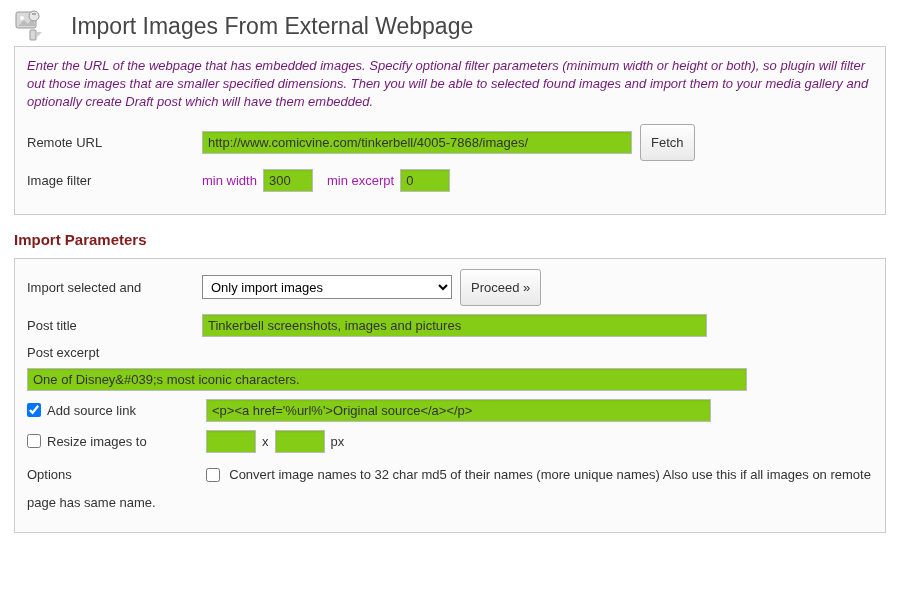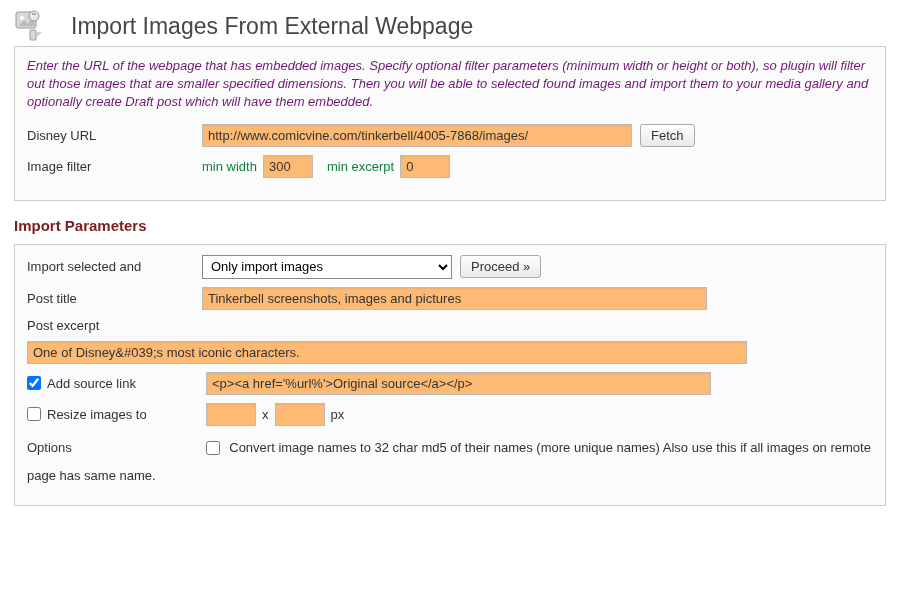--- a/index.html
+++ b/index.html
@@ -48,38 +48,38 @@
       flex-wrap: wrap;
     }
     .form-label {
       width: 175px;
       flex-shrink: 0;
       color: #333;
     }
     .form-label-inline {
       margin-right: 6px;
       margin-left: 0;
-      color: #15803d;
+      color: #a21caf;
     }
     .form-label-inline.after { margin-left: 14px; }
     input[type="text"] {
       border: 1px solid #bbb;
       padding: 3px 5px;
       font-size: 13px;
       color: #333;
-      background: #fdba74;
+      background: #84cc16;
       box-shadow: inset 0 1px 2px rgba(0,0,0,0.07);
     }
     .url-input { width: 430px; }
     .small-input { width: 50px; }
     .btn {
       border: 1px solid #aaa;
       background: linear-gradient(#fefefe, #e9e9e9);
       color: #333;
-      padding: 3px 10px;
+      padding: 10px 10px;
       font-size: 13px;
       cursor: pointer;
       border-radius: 3px;
       margin-left: 8px;
     }
     .section-heading {
       font-size: 15px;
       font-weight: bold;
       color: #7f1d1d;
       margin: 6px 0 10px;
@@ -123,21 +123,21 @@
       <path d="M22 24 L28 24 L22 30 Z" fill="#ccc"></path>
     </svg>
   </span>
   <h1 class="page-title">Import Images From External Webpage</h1>
 </div>
 
 <div class="panel">
   <p class="help-text">Enter the URL of the webpage that has embedded images. Specify optional filter parameters (minimum width or height or both), so plugin will filter out those images that are smaller specified dimensions. Then you will be able to selected found images and import them to your media gallery and optionally create Draft post which will have them embedded.</p>
 
   <div class="form-row">
-    <span class="form-label">Disney URL</span>
+    <span class="form-label">Remote URL</span>
     <input type="text" class="url-input" value="http://www.comicvine.com/tinkerbell/4005-7868/images/" style="">
     <button class="btn">Fetch</button>
   </div>
 
   <div class="form-row">
     <span class="form-label">Image filter</span>
     <span class="form-label-inline">min width</span>
     <input type="text" class="small-input" value="300" style="">
     <span class="form-label-inline after">min excerpt</span>
     <input type="text" class="small-input" value="0" style="">

